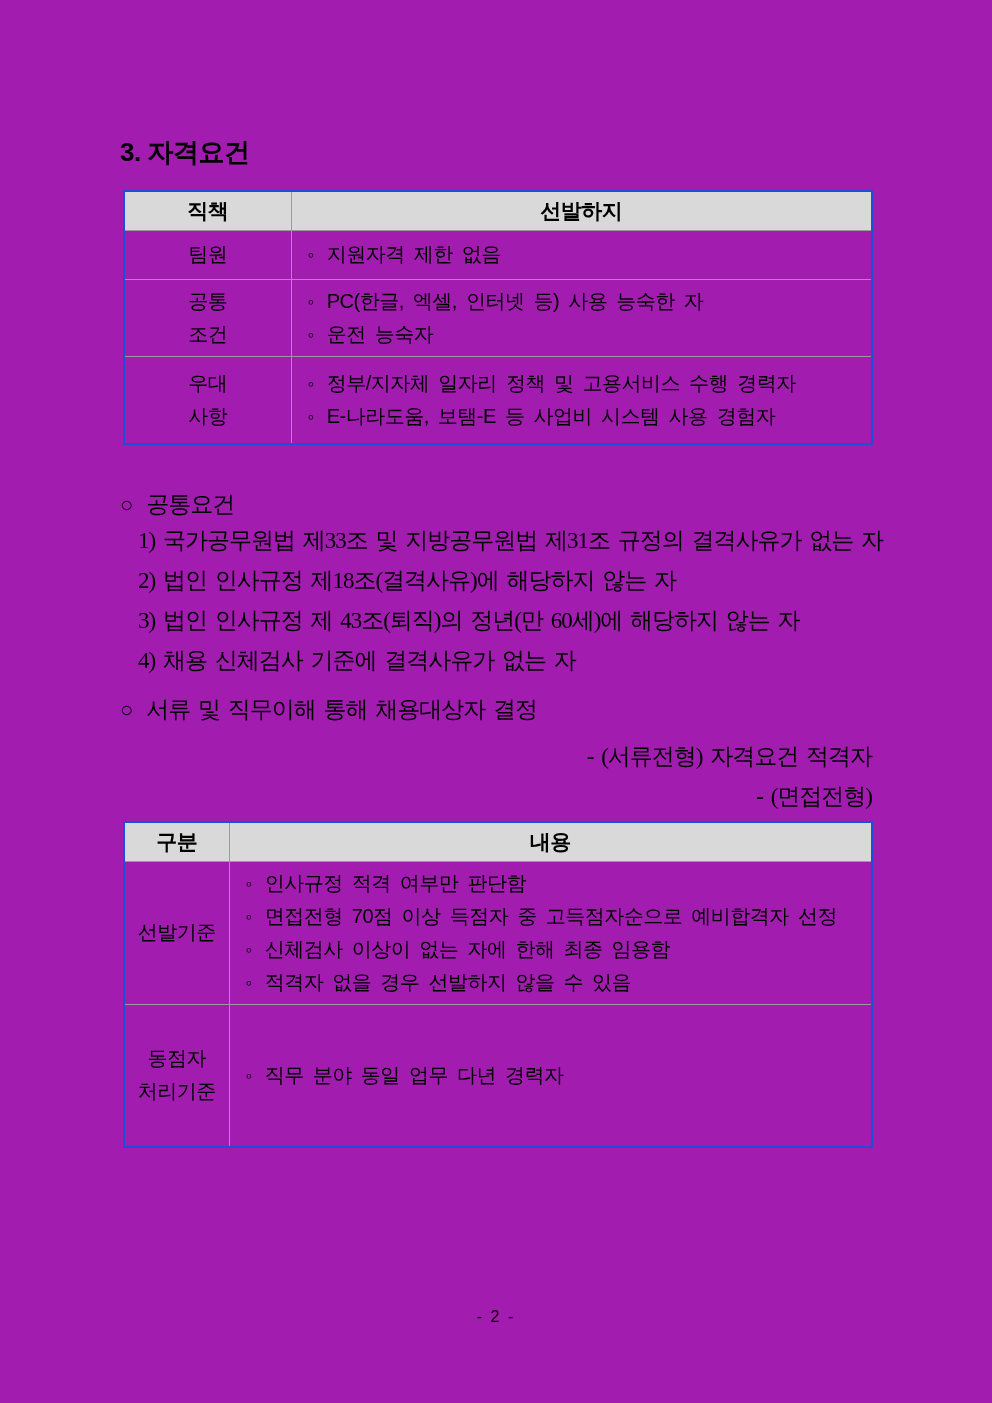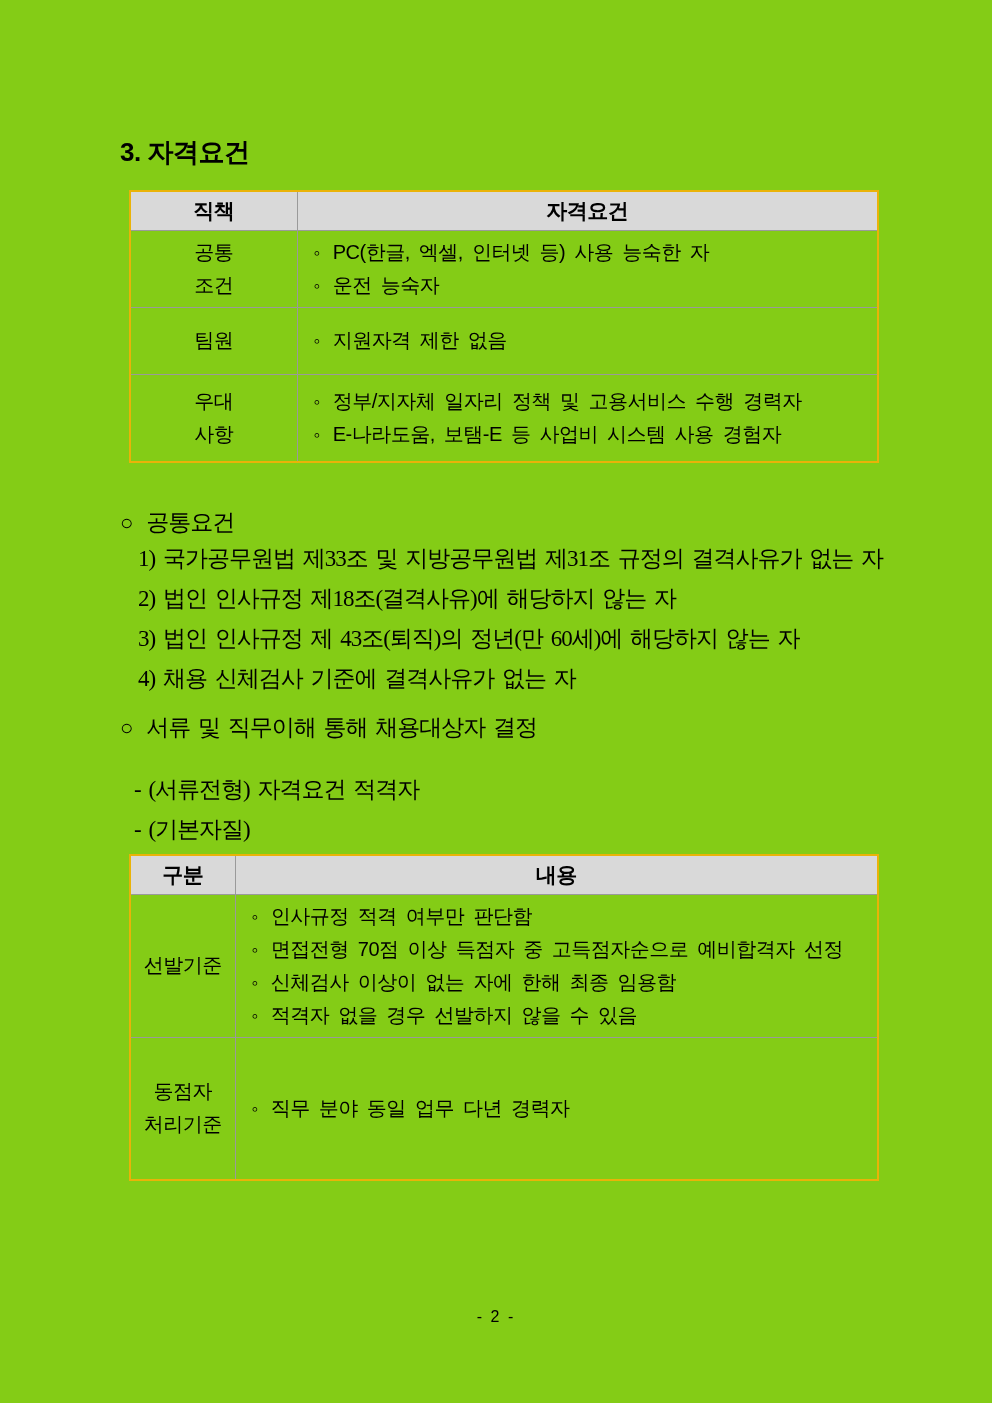--- a/index.html
+++ b/index.html
@@ -4,43 +4,43 @@
 <style>
   html, body {
     margin: 0;
     padding: 0;
     background: #ffffff;
   }
   .page {
     position: relative;
     width: 992px;
     height: 1403px;
-    background: #84cc16;
+    background: #a21caf;
     color: #000000;
     font-family: "Liberation Sans", sans-serif;
     overflow: hidden;
     box-sizing: border-box;
     padding: 136px 120px 0 120px;
   }
   
   .section-title {
     font-family: "Liberation Sans", sans-serif;
     font-size: 26px;
     font-weight: 700;
     line-height: 32px;
     letter-spacing: -0.5px;
     margin: 0;
   }
   
   .doc-table {
     border-collapse: collapse;
     width: 750px;
-    margin-left: 9px;
+    margin-left: 3px;
     table-layout: fixed;
-    border: 2px solid #eab308;
+    border: 2px solid #1d4ed8;
   }
   .doc-table th, .doc-table td {
     border: 1px solid #9a9a9a;
     box-sizing: border-box;
     vertical-align: middle;
   }
   .doc-table thead th {
     background: #d9d9d9;
     font-size: 21px;
     font-weight: 700;
@@ -103,21 +103,21 @@
   #common-heading { margin-top: 44px; }
   .numbered-list { margin-top: 0; }
   .numbered-list .serif-line {
     line-height: 40px;
     padding-left: 18px;
     display: block;
     white-space: nowrap;
   }
   #section4-title { margin-top: 38px; }
   #selection-intro { margin-top: 12px; line-height: 34px; }
-  .sub-list { margin-top: 25px; }
+  .sub-list { margin-top: 10px; text-align: right; }
   .sub-list .serif-line {
     line-height: 40px;
     padding-left: 14px;
     display: block;
   }
   
   .page-footer {
     position: absolute;
     left: 0;
     right: 0;
@@ -137,44 +137,44 @@
   <h2 class="section-title">3. 자격요건</h2>
 
   <table class="doc-table" id="qual-table">
     <colgroup>
         <col class="c1">
         <col>
       </colgroup>
     <thead>
       <tr>
         <th>직책</th>
-        <th>자격요건</th>
+        <th>선발하지</th>
       </tr>
     </thead>
     <tbody>
       <tr>
+        <td class="label-cell">팀원</td>
+        <td class="content-cell">
+          <div class="req-item">
+              <span class="bullet-small">◦</span>
+              <span>지원자격 제한 없음</span>
+            </div>
+        </td>
+      </tr>
+      <tr>
         <td class="label-cell">공통
 조건</td>
         <td class="content-cell">
           <div class="req-item">
               <span class="bullet-small">◦</span>
               <span>PC(한글, 엑셀, 인터넷 등) 사용 능숙한 자</span>
             </div>
           <div class="req-item">
               <span class="bullet-small">◦</span>
               <span>운전 능숙자</span>
-            </div>
-        </td>
-      </tr>
-      <tr>
-        <td class="label-cell">팀원</td>
-        <td class="content-cell">
-          <div class="req-item">
-              <span class="bullet-small">◦</span>
-              <span>지원자격 제한 없음</span>
             </div>
         </td>
       </tr>
       <tr>
         <td class="label-cell">우대
 사항</td>
         <td class="content-cell">
           <div class="req-item">
               <span class="bullet-small">◦</span>
               <span>정부/지자체 일자리 정책 및 고용서비스 수행 경력자</span>
@@ -199,21 +199,21 @@
     <div class="serif-line">4) 채용 신체검사 기준에 결격사유가 없는 자</div>
   </div>
 
 
   <div class="serif-line" id="selection-intro">
     <span class="ring-bullet">○</span>
       <span>서류 및 직무이해 통해 채용대상자 결정</span>
   </div>
   <div class="sub-list">
     <div class="serif-line">- (서류전형) 자격요건 적격자</div>
-    <div class="serif-line">- (기본자질)</div>
+    <div class="serif-line">- (면접전형)</div>
   </div>
 
   <table class="doc-table" id="crit-table">
     <colgroup>
         <col class="c1">
         <col>
       </colgroup>
     <thead>
       <tr>
         <th>구분</th>

